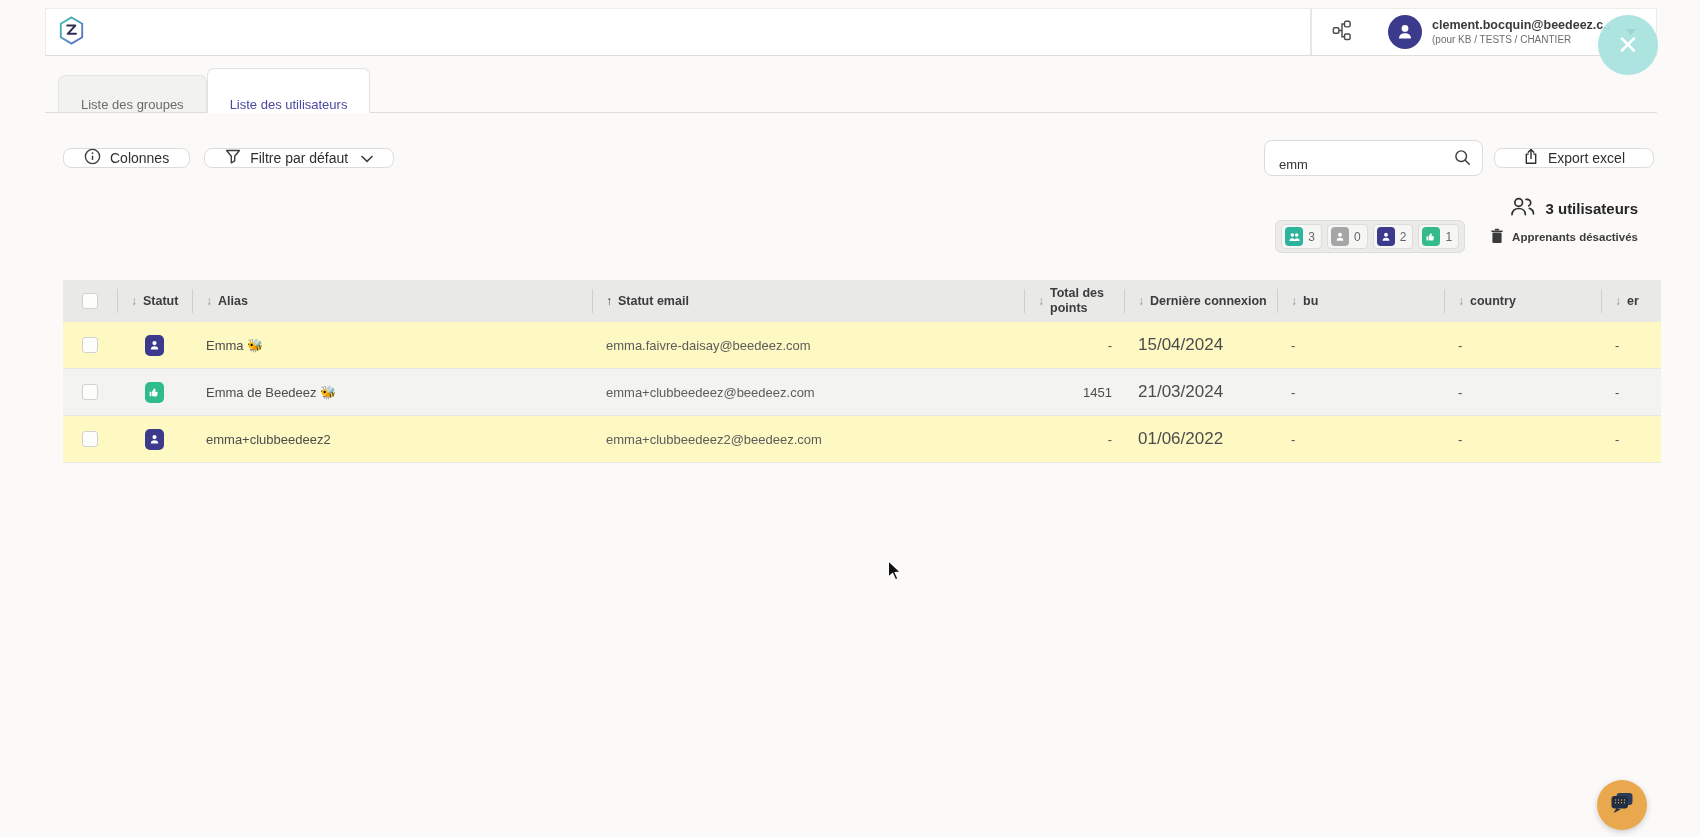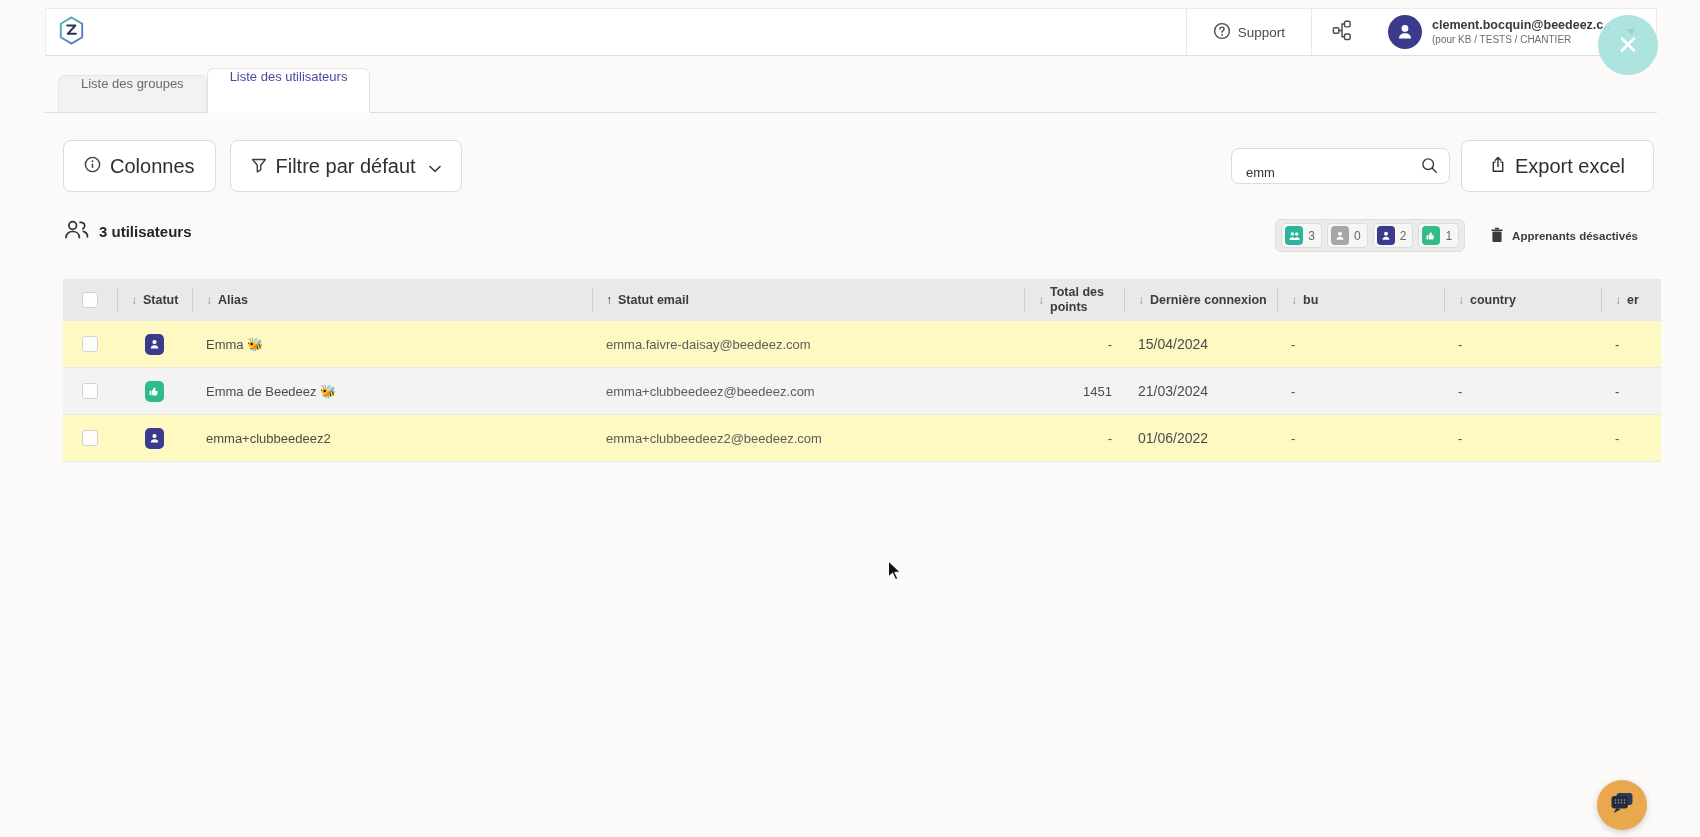--- a/index.html
+++ b/index.html
@@ -22,39 +22,39 @@
   .orgchart { padding:0 20px; display:flex; align-items:center; cursor:pointer; height:100%; }
   .userbox { display:flex; align-items:center; gap:10px; padding:0 6px 0 16px; cursor:pointer; height:100%; }
   .avatar { width:34px; height:34px; border-radius:50%; background:#3b3a8c; display:flex; align-items:center; justify-content:center; flex:none; }
   .usertext { line-height:1.25; max-width:178px; }
   .usertext .u-email { font-size:12.5px; font-weight:700; color:#3a3a3a; white-space:nowrap; overflow:hidden; }
   .usertext .u-org { font-size:10px; color:#6d6d6d; white-space:nowrap; overflow:hidden; }
   .caret { width:0; height:0; border-left:5px solid transparent; border-right:5px solid transparent; border-top:6px solid #2b2b2b; margin-left:6px; }
 
   
   .tabs-row { display:flex; align-items:flex-end; padding-left:13px; border-bottom:1px solid #dddddc; height:57px; }
-  .tab { border-radius:7px 7px 0 0; font-size:13px; display:flex; align-items:flex-start; padding:0 22px; cursor:pointer; }
+  .tab { border-radius:7px 7px 0 0; font-size:13px; display:flex; align-items:flex-end; padding:0 22px; cursor:pointer; }
   .tab.inactive { background:#f2f2f0; border:1px solid #e4e4e1; border-bottom:none; height:37px; color:#6b6b6b; }
   .tab.active { background:#ffffff; border:1px solid #e3e3e1; border-bottom:1px solid #ffffff; height:45px;
                 margin-bottom:-1px; color:#4a48a0; font-weight:500; z-index:2; position:relative; }
 
   
   .content { padding:27px 0 0 18px; }
   .toolbar { display:flex; align-items:center; }
-  .btn { display:flex; align-items:center; gap:9px; height:52px; background:#fff; border:1px solid #dcdcda;
-         border-radius:8px; padding:0 20px; font-size:20px; color:#2f2f2f; cursor:pointer; }
+  .btn { display:flex; align-items:center; gap:9px; height:20px; background:#fff; border:1px solid #dcdcda;
+         border-radius:8px; padding:0 20px; font-size:14px; color:#2f2f2f; cursor:pointer; }
   .btn + .btn { margin-left:14px; }
   .toolbar-right { margin-left:auto; display:flex; align-items:center; gap:11px; padding-right:3px; }
   .search-wrap { position:relative; }
   .search-input { width:219px; height:36px; border:1px solid #dcdcda; border-radius:8px; background:#fff;
                   padding:12px 38px 0 14px; font-size:13px; color:#333; font-family:"Liberation Sans", sans-serif; outline:none; }
   .search-icon { position:absolute; right:12px; top:9px; }
 
   
-  .summary { display:flex; align-items:flex-start; margin-top:27px; padding-right:19px; }
+  .summary { display:flex; align-items:flex-end; margin-top:20px; padding-right:19px;flex-direction:column; }
   .users-count { display:flex; align-items:center; gap:9px; font-size:15px; font-weight:700; color:#262626; }
   .summary-right { margin-left:auto; display:flex; align-items:center; gap:25px; }
   .badges { display:flex; align-items:center; gap:5px; background:#ebebe9; border:1px solid #dddddb; border-radius:6px; padding:3px 5px; }
   .badge-chip { display:flex; align-items:center; gap:5px; background:#f6f6f5; border:1px solid #dcdcda; border-radius:4px; padding:2px 6px 2px 3px; cursor:pointer; }
   .badge-ic { width:18px; height:19px; border-radius:4px; display:flex; align-items:center; justify-content:center; }
   .badge-count { font-size:12px; color:#666; }
   .ic-teal { background:#2eb39c; } .ic-gray { background:#a6a6a6; } .ic-navy { background:#3b3a8c; } .ic-green { background:#35bb8a; }
   .disabled-learners { display:flex; align-items:center; gap:8px; font-size:11.5px; font-weight:700; color:#3c3c3c; cursor:pointer; }
 
   
@@ -67,21 +67,21 @@
   .th .arrow.active { color:#3c3c3c; }
   .th:not(.no-sep)::before { content:""; position:absolute; left:0; top:9px; bottom:9px; width:1px; background:#cfcfce; }
   .th-points { justify-content:flex-end; padding-right:10px; text-align:left; }
   .th-points .wrap { width:64px; line-height:1.2; }
   .row { height:47px; border-bottom:1px solid #e7e7e5; background:#fef9c3; }
   .row.alt { background:#f3f3f1; }
   .td { display:flex; align-items:center; padding-left:14px; font-size:13px; color:#4c4c4c; overflow:hidden; white-space:nowrap; }
   .td.center { justify-content:center; padding-left:0; }
   .td.right { justify-content:flex-end; padding-right:12px; padding-left:0; }
   .td.email { color:#5c5c5c; }
-  .td.date { font-size:14px; }
+  .td.date { font-size:17px; }
   .status-pill { width:19px; height:21px; border-radius:5px; display:flex; align-items:center; justify-content:center; }
   .status-registered { background:#3b3a8c; }
   .status-active { background:#2fbc8d; }
   .checkbox { width:16px; height:16px; border:1.5px solid #d2d2d0; border-radius:3px; background:#fdfdfc; cursor:pointer; }
 
   
   .close-overlay { position:absolute; left:1598px; top:15px; width:60px; height:60px; border-radius:50%;
                    background:#a7e2de; opacity:.92; z-index:50; display:flex; align-items:center; justify-content:center;
                    color:#ffffff; font-size:26px; font-weight:400; cursor:pointer; }
   .chat-widget { position:absolute; left:1597px; top:780px; width:50px; height:50px; border-radius:50%;
@@ -104,30 +104,20 @@
                 <stop offset="1" stop-color="#6066c9"></stop>
           </linearGradient>
             </defs>
           <path d="M12 1.3 L21.6 6.9 V19.1 L12 24.7 L2.4 19.1 V6.9 Z" fill="none" stroke="url(#hexg)" stroke-width="1.7"></path>
           <path d="M8.2 8.6 h7.2 l-6.8 7.4 h7.4" fill="none" stroke="#2e2e55" stroke-width="1.8" stroke-linecap="round" stroke-linejoin="round"></path>
         </svg>
       </span>
     </div>
     <div class="nav-right">
       <div class="nav-sep"></div>
-      <div class="support">
-        <span>
-          <svg width="18" height="18" viewBox="0 0 18 18">
-              <circle cx="9" cy="9" r="7.4" fill="none" stroke="#4a4a4a" stroke-width="1.4"></circle>
-          <path d="M6.9 7.1 c0-1.2 1-2 2.1-2 1.2 0 2.1.8 2.1 1.9 0 .9-.5 1.3-1.2 1.8-.6.4-.9.8-.9 1.5" fill="none" stroke="#4a4a4a" stroke-width="1.4" stroke-linecap="round"></path>
-          <circle cx="9" cy="12.9" r=".9" fill="#4a4a4a"></circle>
-            </svg>
-        </span>
-        <span>Support</span>
-      </div>
       <div class="nav-sep"></div>
       <div class="orgchart">
         <span>
           <svg width="20" height="21" viewBox="0 0 18 19" fill="none" stroke="#4a4a4a" stroke-width="1.3">
             <rect x="1.2" y="7" width="5" height="5" rx="1.2"></rect>
             <rect x="11.3" y="1.2" width="5" height="5" rx="1.2"></rect>
             <rect x="11.3" y="12.6" width="5" height="5" rx="1.2"></rect>
             <path d="M6.2 9.5 h2.8 M9 9.5 V3.7 h2.3 M9 9.5 v5.6 h2.3"></path>
           </svg>
         </span>

